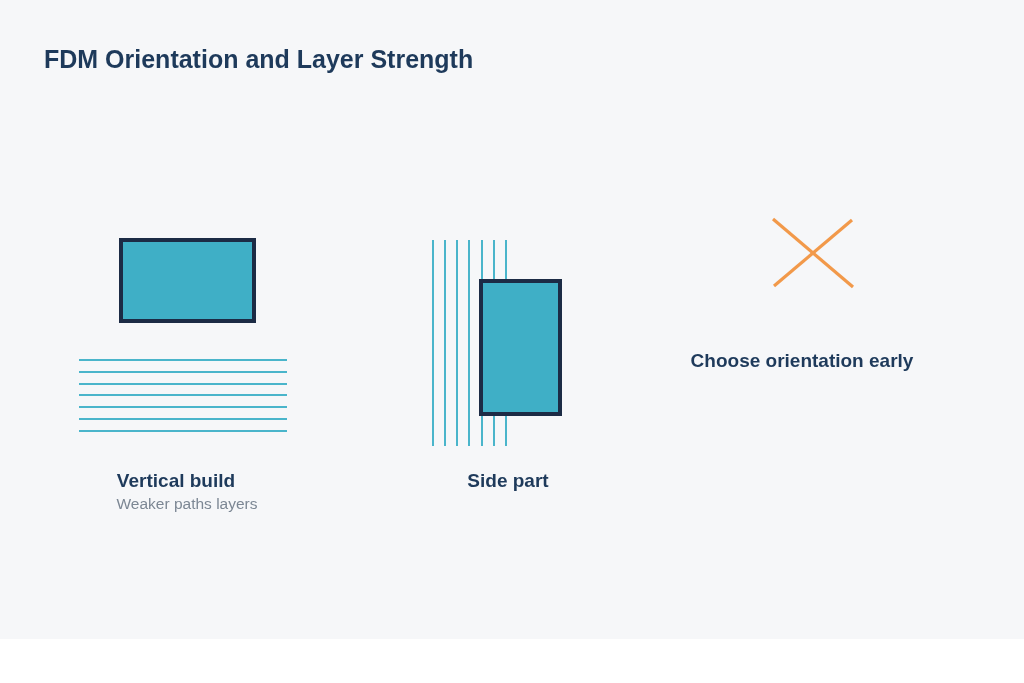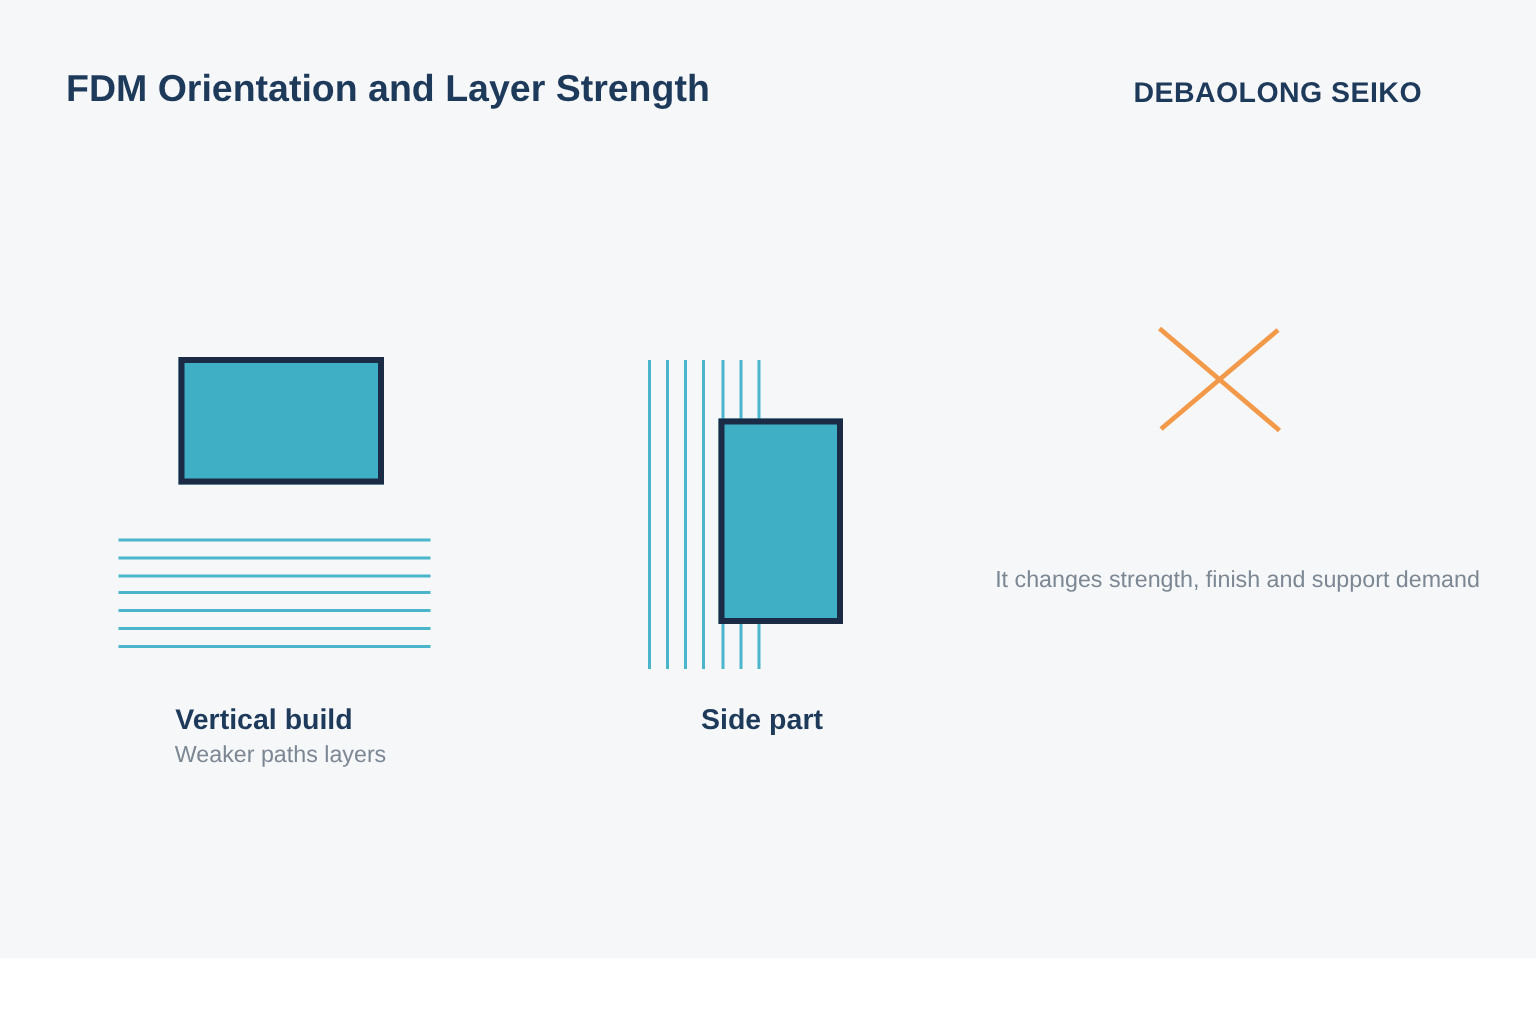--- a/index.html
+++ b/index.html
@@ -99,21 +99,20 @@
   .c2 { left: 528px; top: 495px; }
   .t3 { left: 802px; top: 351px; }
   .c3 { left: 825px; top: 378px; }
 </style>
 </head>
 <body>
 
 <div class="canvas">
 
   <div class="page-title">FDM Orientation and Layer Strength</div>
-  <div class="brand">DEBAOLONG SEIKO</div>
 
   <div class="block block-horizontal"></div>
   <div class="hlines">
       <div class="layer-line"></div>
       <div class="layer-line"></div>
       <div class="layer-line"></div>
       <div class="layer-line"></div>
       <div class="layer-line"></div>
       <div class="layer-line"></div>
       <div class="layer-line"></div>
@@ -130,15 +129,15 @@
       <div class="layer-line"></div>
       <div class="layer-line"></div>
     </div>
   <div class="block block-vertical"></div>
   <div class="col-title t2">Side part</div>
 
   <svg class="x-mark" viewBox="0 0 86 74" aria-hidden="true">
     <line x1="3" y1="3" x2="83" y2="71" stroke="#f2994a" stroke-width="3.2"></line>
     <line x1="82" y1="4" x2="4" y2="70" stroke="#f2994a" stroke-width="3.2"></line>
   </svg>
-  <div class="col-caption c3">It changes strength, finish and support demand</div>
+  <div class="col-title t3">Choose orientation early</div>
 
 </div>
 
 </body></html>

